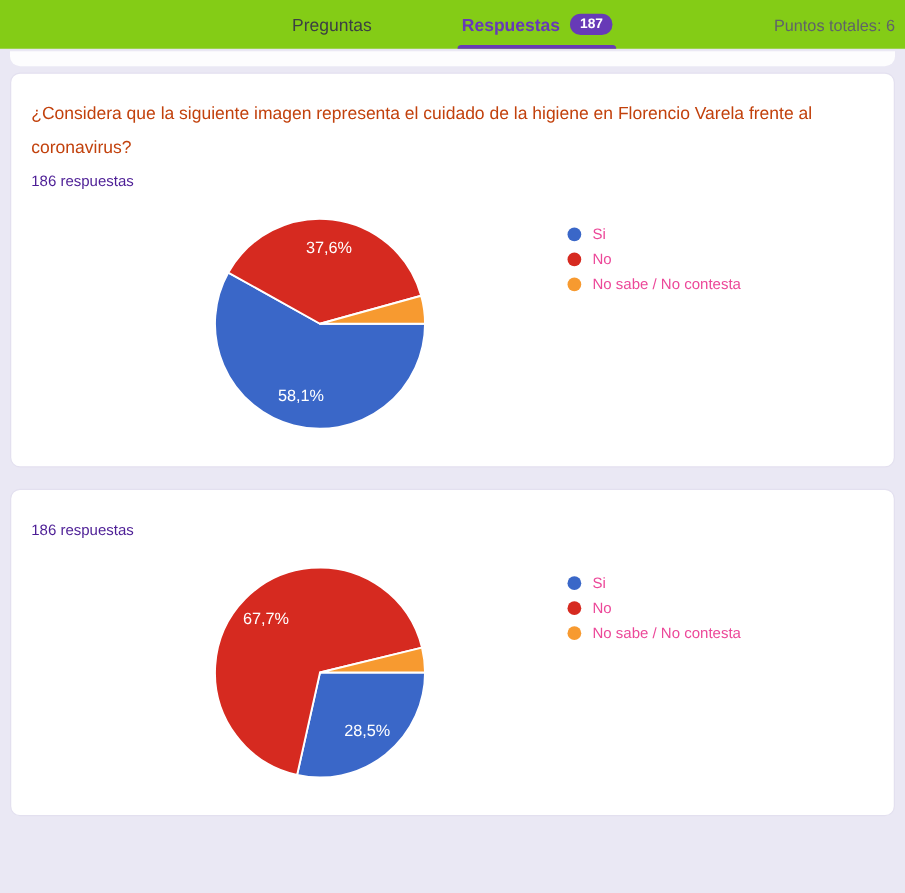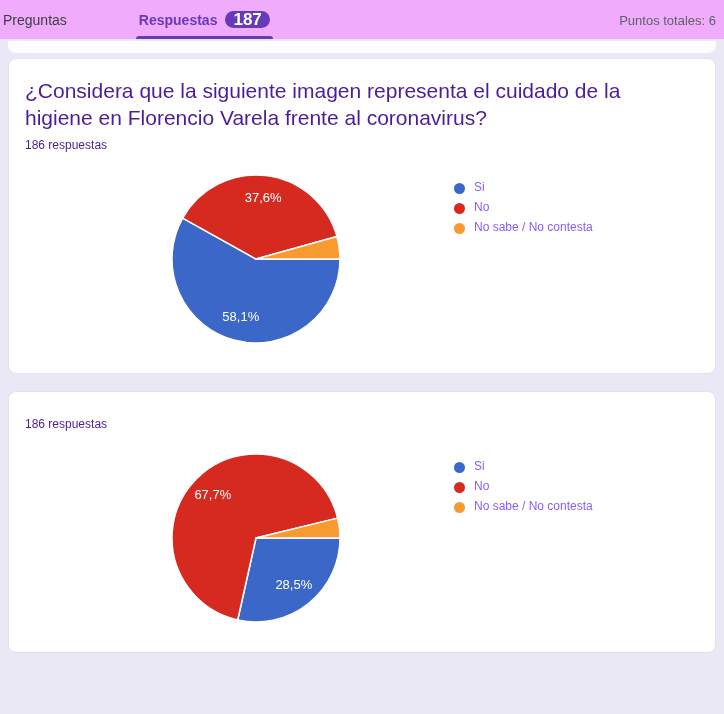--- a/index.html
+++ b/index.html
@@ -4,64 +4,64 @@
 <style>
   * { box-sizing: border-box; margin: 0; padding: 0; }
   html, body {
     width: 724px; height: 714px; overflow: hidden;
     background: #EAE8F4;
     font-family: "Liberation Sans", sans-serif;
     color: #202124;
   }
   
   .topbar {
-    position: relative; height: 40px; background: #f0abfc;
+    position: relative; height: 40px; background: #84cc16;
     border-bottom: 1px solid #E7E5F0;
-    display: flex; align-items: stretch; justify-content: flex-start;
+    display: flex; align-items: stretch; justify-content: center;
   }
   .tabs { display: flex; gap: 30px; }
   .tab {
     position: relative; display: flex; align-items: center;
     padding: 0 3px; font-size: 14px; color: #3C4043; cursor: pointer;
   }
   .tab.active { color: #673AB7; font-weight: 700; margin-left: 36px; }
   .tab.active::after {
     content: ""; position: absolute; left: 0; right: 0; bottom: 0;
     height: 3px; background: #673AB7; border-radius: 3px 3px 0 0;
   }
   .badge {
     display: inline-block; margin-left: 8px; padding: 2px 8px;
-    background: #673AB7; color: #fff; font-size: 17px; font-weight: 700;
+    background: #673AB7; color: #fff; font-size: 11px; font-weight: 700;
     border-radius: 10px; line-height: 13px;
   }
   .points {
     position: absolute; right: 8px; top: 50%; transform: translateY(-50%);
     font-size: 13px; color: #5F6368; font-weight: 400;
   }
   
   .page { padding: 0 8px; }
   .card-partial {
     height: 12px; background: #FDFDFE; border-radius: 0 0 8px 8px;
     margin-top: 1px;
   }
   .card {
     background: #ffffff; border: 1px solid #E3E0EF; border-radius: 8px;
     margin-top: 5px; padding: 18px 16px 28px 16px;
   }
   .card + .card { margin-top: 17px; }
   .q-title {
-    font-size: 21px; line-height: 27px; font-weight: 400;
-    color: #4c1d95; max-width: 668px;
+    font-size: 14px; line-height: 27px; font-weight: 400;
+    color: #c2410c; max-width: 668px;
   }
   .q-count { margin-top: 7px; font-size: 12px; color: #4c1d95; height: 14px; }
   .chart-row { display: flex; align-items: flex-start; margin-top: 21px; }
   .pie-wrap { margin-left: 145px; width: 172px; height: 172px; }
   .pie-wrap svg { display: block; }
   .legend { margin-left: 112px; margin-top: 7px; display: flex; flex-direction: column; gap: 6px; }
-  .legend-item { display: flex; align-items: flex-end; font-size: 12px; color: #8b5cf6; }
+  .legend-item { display: flex; align-items: center; font-size: 12px; color: #ec4899; }
   .legend-dot {
     width: 11px; height: 11px; border-radius: 50%;
     margin-right: 9px; flex: 0 0 11px; background: #ccc;
   }
   .pie-label { font-family: "Liberation Sans", sans-serif; }
 </style>
 </head>
 <body>
 
 <header class="topbar">

